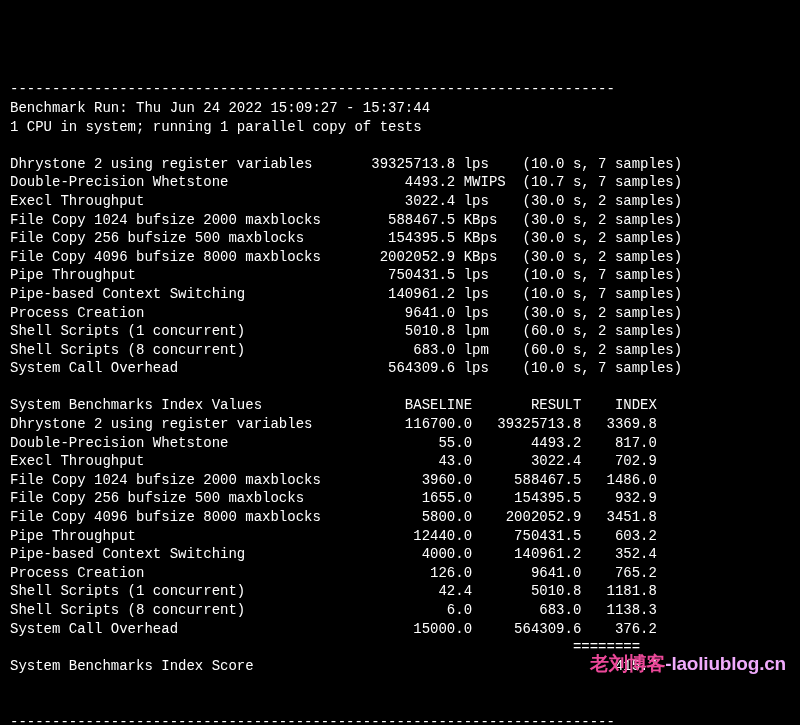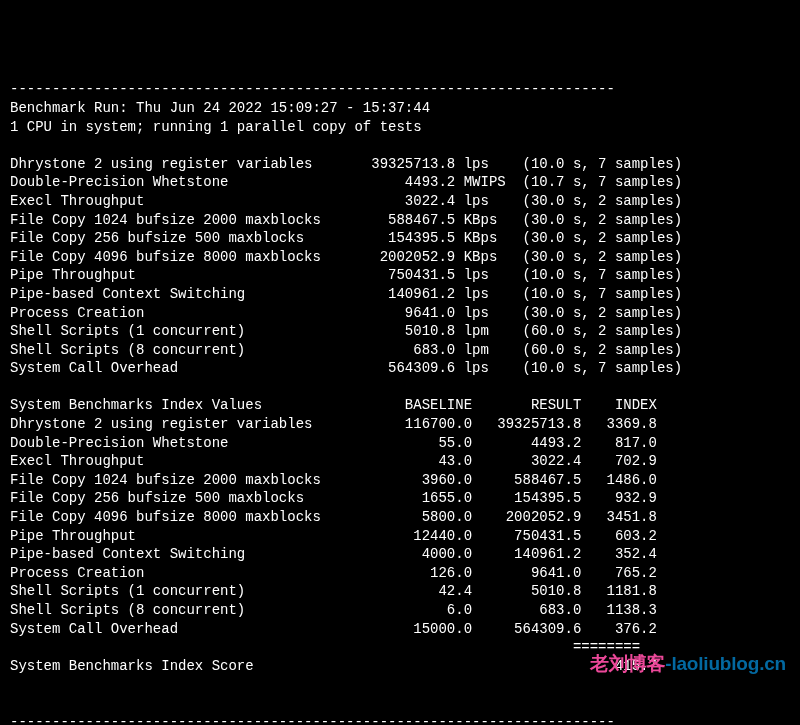--- a/index.html
+++ b/index.html
@@ -23,21 +23,21 @@
     position: absolute;
     right: 14px;
     bottom: 50px;
     font-family: "Segoe UI", Arial, sans-serif;
     font-size: 19px;
     font-weight: 700;
     white-space: nowrap;
     letter-spacing: -0.2px;
   }
   .wm-a { color: #ec4899; font-family: Liberation Mono, monospace; }
-  .wm-b { color: #0369a1; }
+  .wm-b { color: #f0abfc; }
 </style>
 </head>
 <body>
 
 
 
 <div class="term"><span>------------------------------------------------------------------------</span>
 <span>Benchmark Run: Thu Jun 24 2022 15:09:27 - 15:37:44</span>
 <span>1 CPU in system; running 1 parallel copy of tests</span>
 

